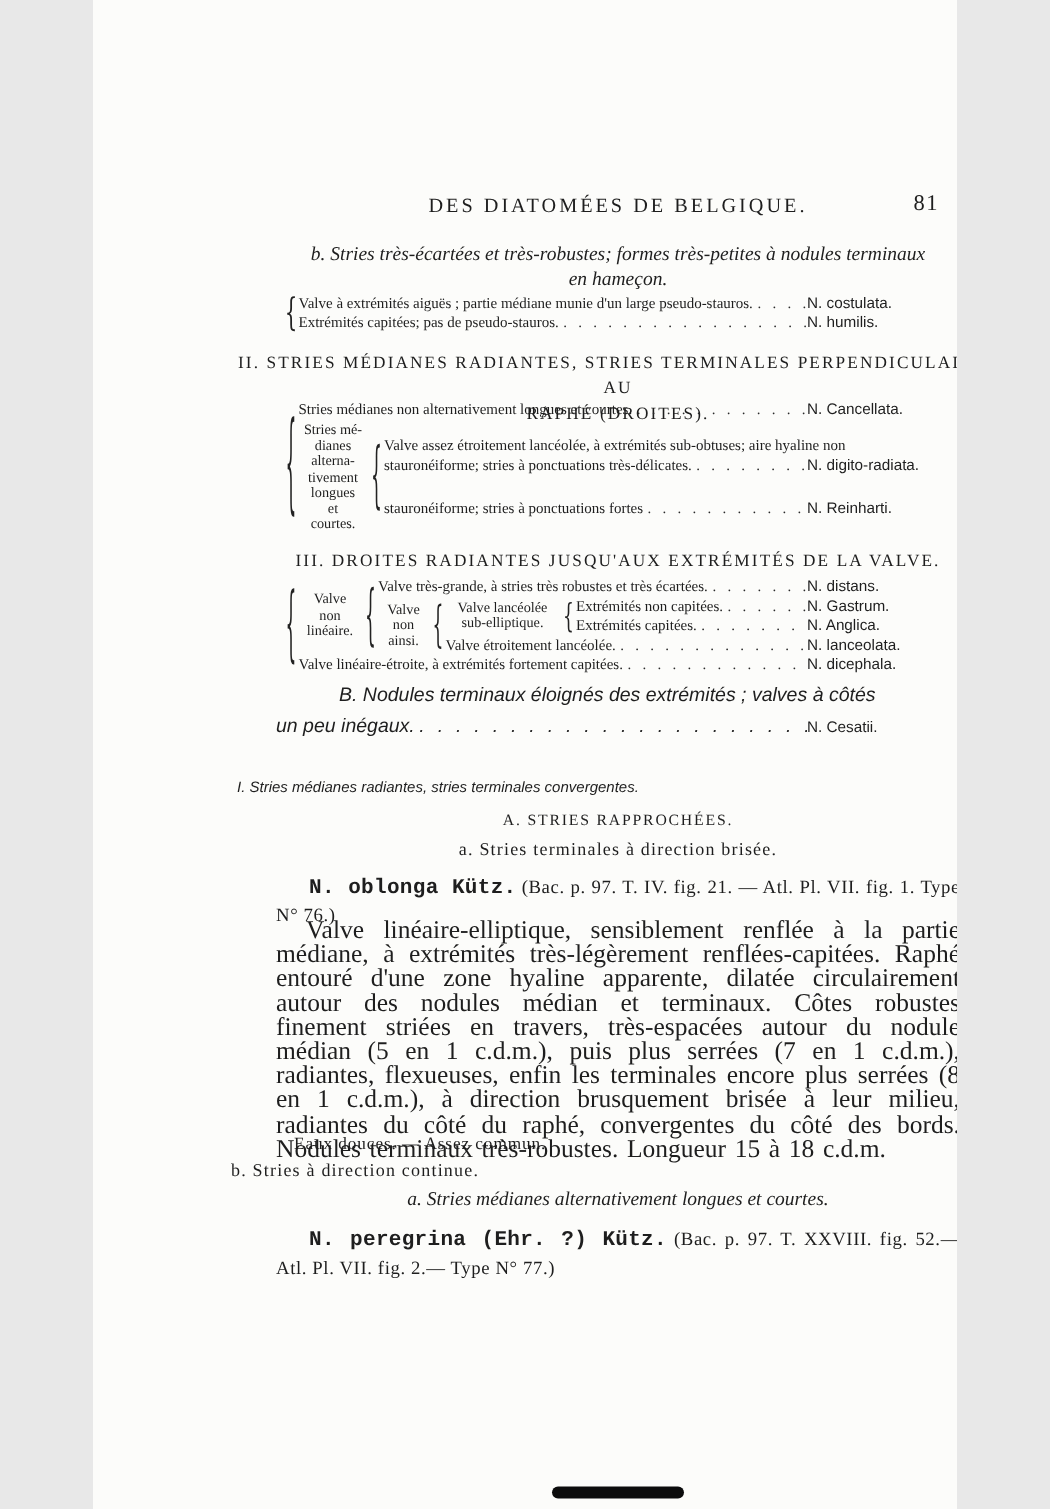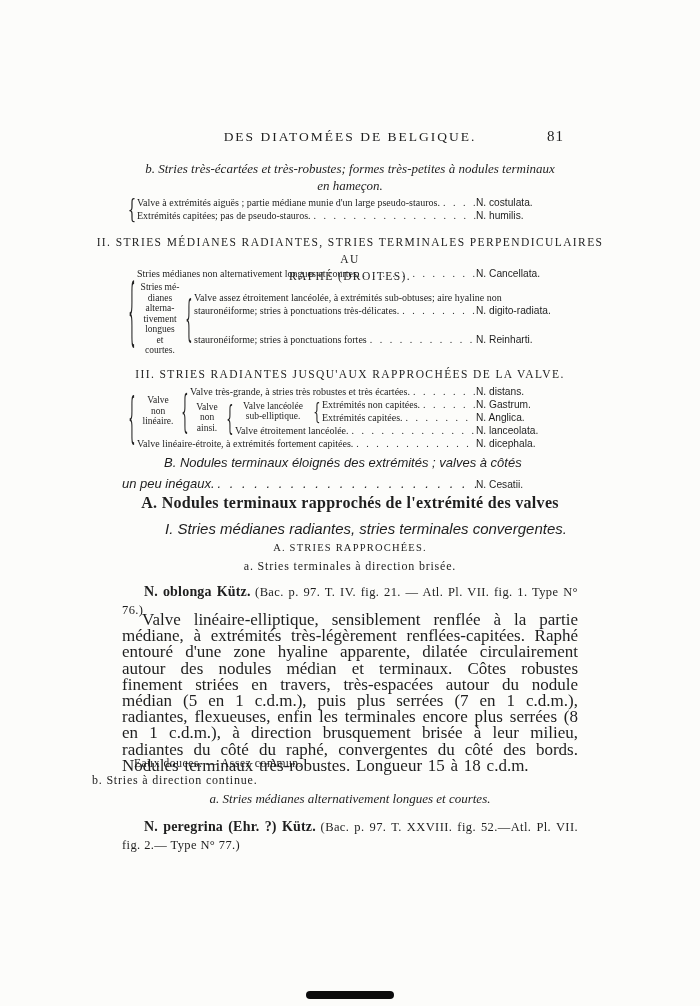--- a/index.html
+++ b/index.html
@@ -1,17 +1,17 @@
 <!DOCTYPE html>
 <html><head>
 <meta charset="utf-8">
 <style>
   html,body{margin:0;padding:0;background:#e8e8e8;}
   #page{
-    position:relative;width:700px;height:1006px;margin:0 auto;
+    position:relative;width:576px;height:1006px;margin:0 auto;
     background:#fcfcfa;color:#1e1e1e;overflow:hidden;
     font-family:"Liberation Serif",serif;
   }
   .abs{position:absolute;}
 
   
   .runhead{left:122px;top:129px;width:456px;text-align:center;
     font-size:13.5px;letter-spacing:2px;}
   .pageno{position:absolute;right:14px;top:-1px;font-size:15px;letter-spacing:1px;}
 
@@ -42,35 +42,35 @@
   
   .bblock{left:122px;top:452px;width:456px;
     font-family:"Liberation Sans",sans-serif;font-style:italic;
     font-size:13px;line-height:21px;}
   .bblock .line1{padding-left:42px;}
   .bblock .krow{align-items:baseline;}
   .bblock .species{font-style:normal;}
 
   .a-main{left:92px;top:494px;width:516px;text-align:center;
     font-weight:bold;font-size:16px;letter-spacing:.3px;}
-  .i-sub{left:108px;top:520px;width:516px;text-align:center;
-    font-family:"Liberation Sans",sans-serif;font-style:italic;font-size:15px;}
+  .i-sub{left:96px;top:520px;width:516px;text-align:left;
+    font-family:"Liberation Sans",sans-serif;font-style:italic;font-size:10px;}
   .a-caps{left:92px;top:542px;width:516px;text-align:center;
     font-size:10.5px;letter-spacing:1.2px;}
   .a-small{left:92px;top:559px;width:516px;text-align:center;
     font-size:12px;letter-spacing:.8px;}
   .b-cont{left:92px;top:773px;width:516px;text-align:left;
     font-size:12px;letter-spacing:.8px;}
   .a-alt{left:92px;top:791px;width:516px;text-align:center;
     font-style:italic;font-size:13px;}
 
   
   .sphead{left:122px;width:456px;text-indent:22px;line-height:17.5px;font-size:12.5px;
     text-align:justify;}
-  .spname{font-family:Liberation Serif, serif;font-weight:bold;
+  .spname{font-family:Liberation Mono, monospace;font-weight:bold;
     font-size:14px;letter-spacing:.2px;}
   .spref{font-size:12.5px;letter-spacing:.4px;}
   .para{left:122px;top:612px;width:456px;text-align:justify;text-indent:20px;
     font-size:17px;line-height:16.2px;word-spacing:1.5px;}
   .habitat{left:134px;top:757px;font-size:11.5px;letter-spacing:.6px;}
 
   .homebar{left:306px;top:991px;width:88px;height:8px;border-radius:4px;
     background:#0c0c0c;}
 </style>
 </head>
@@ -146,21 +146,21 @@
                 <span class="leader">. . . . . . . . . . . . . . . . . . . . . . . . . . . . . . . . . . . . . . . . . . . . . . . .</span>
                 <span class="species">N. Reinharti.</span>
               </div>
             </div>
           </div>
         </div>
       </div>
     </div>
   </div>
 
-  <div class="abs caps-head" style="top:366px;">III. STRIES RADIANTES JUSQU'AUX RAPPROCHÉES DE LA VALVE.</div>
+  <div class="abs caps-head" style="top:366px;">III. DROITES RADIANTES JUSQU'AUX EXTRÉMITÉS DE LA VALVE.</div>
 
   <div class="abs key" style="top:385px;">
     <div class="kgroup">
       <div class="brace">
           <span style="transform:scale(.52,2.5);">{</span>
         </div>
       <div class="kcol">
         <div class="kgroup">
           <div class="klabel" style="width:42px;">Valve
 non
@@ -221,21 +221,20 @@
 
   <div class="abs bblock">
     <div class="line1">B. Nodules terminaux éloignés des extrémités ; valves à côtés</div>
     <div class="krow">
       <span class="desc">un peu inégaux.</span>
       <span class="leader">. . . . . . . . . . . . . . . . . . . . . . . . . . . . . . . . . . . . . . . . . . . . . . . .</span>
       <span class="species">N. Cesatii.</span>
     </div>
   </div>
 
-  <div class="abs a-main">A. Nodules terminaux rapprochés de l'extrémité des valves</div>
   <div class="abs i-sub">I. Stries médianes radiantes, stries terminales convergentes.</div>
   <div class="abs a-caps">A. STRIES RAPPROCHÉES.</div>
   <div class="abs a-small">a. Stries terminales à direction brisée.</div>
 
   <div class="abs sphead" style="top:583px;">
     <span class="spname">N. oblonga Kütz.</span>
     <span class="spref">(Bac. p. 97. T. IV. fig. 21. — Atl. Pl. VII. fig. 1. Type N° 76.)</span>
   </div>
   <div class="abs para">Valve linéaire-elliptique, sensiblement renflée à la partie médiane, à extrémités très-légèrement renflées-capitées. Raphé entouré d'une zone hyaline apparente, dilatée circulairement autour des nodules médian et terminaux. Côtes robustes finement striées en travers, très-espacées autour du nodule médian (5 en 1 c.d.m.), puis plus serrées (7 en 1 c.d.m.), radiantes, flexueuses, enfin les terminales encore plus serrées (8 en 1 c.d.m.), à direction brusquement brisée à leur milieu, radiantes du côté du raphé, convergentes du côté des bords. Nodules terminaux très-robustes. Longueur 15 à 18 c.d.m.</div>
   <div class="abs habitat">Eaux douces. — Assez commun.</div>

